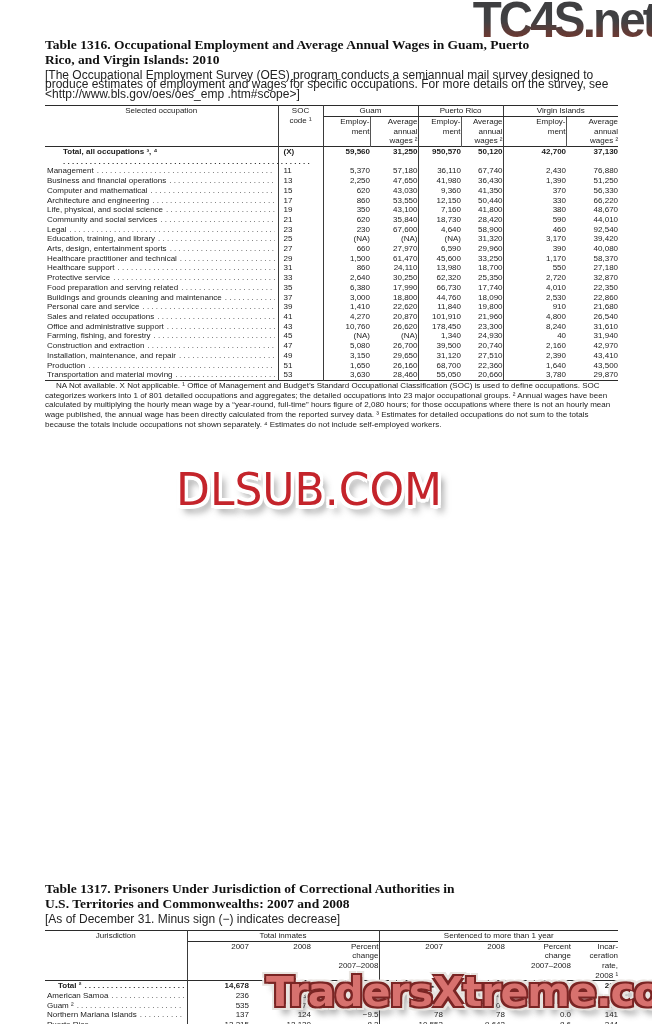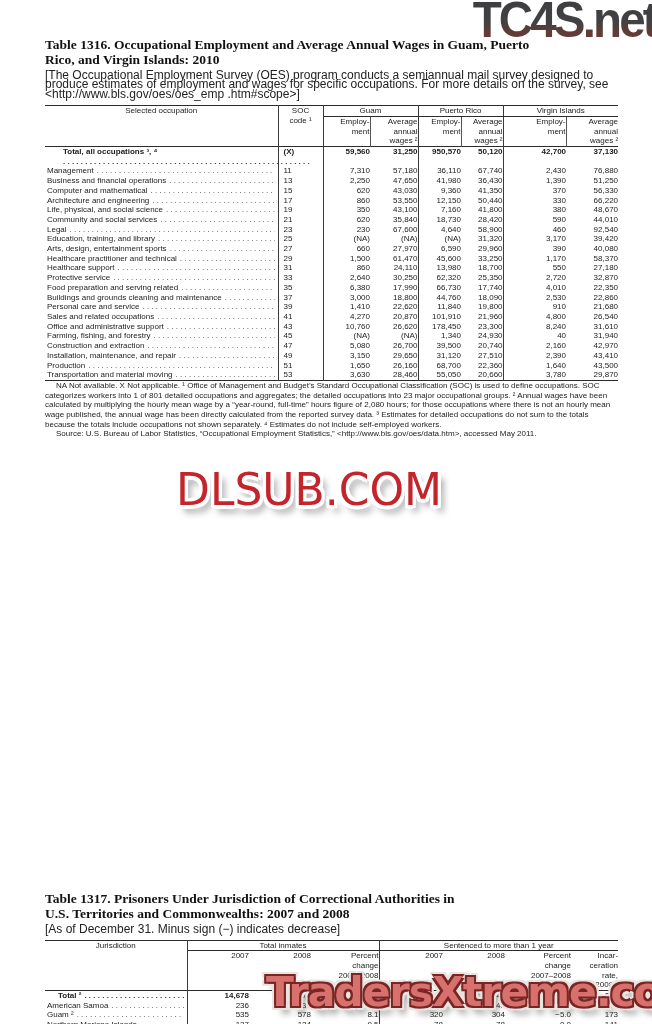--- a/index.html
+++ b/index.html
@@ -126,21 +126,21 @@
           <td class="num">37,130</td>
         </tr>
         <tr>
           <td class="lbl">
             <div class="lr">
               <span class="t">Management</span>
               <span class="lead"></span>
             </div>
           </td>
           <td class="soc">11</td>
-          <td class="num">7,310</td>
+          <td class="num">5,370</td>
           <td class="num">57,180</td>
           <td class="num">36,110</td>
           <td class="num">67,740</td>
           <td class="num">2,430</td>
           <td class="num">76,880</td>
         </tr>
         <tr>
           <td class="lbl">
             <div class="lr">
               <span class="t">Business and financial operations</span>
@@ -452,21 +452,20 @@
           <td class="num">28,460</td>
           <td class="num">55,050</td>
           <td class="num">20,660</td>
           <td class="num">3,780</td>
           <td class="num">29,870</td>
         </tr>
       </tbody>
   </table>
   <div class="fnblock">
     <p>NA Not available. X Not applicable. ¹ Office of Management and Budget’s Standard Occupational Classification (SOC) is used to define occupations. SOC categorizes workers into 1 of 801 detailed occupations and aggregates; the detailed occupations into 23 major occupational groups. ² Annual wages have been calculated by multiplying the hourly mean wage by a “year-round, full-time” hours figure of 2,080 hours; for those occupations where there is not an hourly mean wage published, the annual wage has been directly calculated from the reported survey data. ³ Estimates for detailed occupations do not sum to the totals because the totals include occupations not shown separately. ⁴ Estimates do not include self-employed workers.</p>
-    <p>Source: U.S. Bureau of Labor Statistics, “Occupational Employment Statistics,” &lt;http://www.bls.gov/oes/data.htm&gt;, accessed May 2011.</p>
   </div>
 </div>
 
 <div class="section z2" style="top:489px">
   <div class="ttl">
     <div>Table 1317. Prisoners Under Jurisdiction of Correctional Authorities in</div>
     <div>U.S. Territories and Commonwealths: 2007 and 2008</div>
   </div>
   <div class="note">[As of December 31. Minus sign (−) indicates decrease]</div>
   <table class="tbl t1317" style="margin-top:5px">

